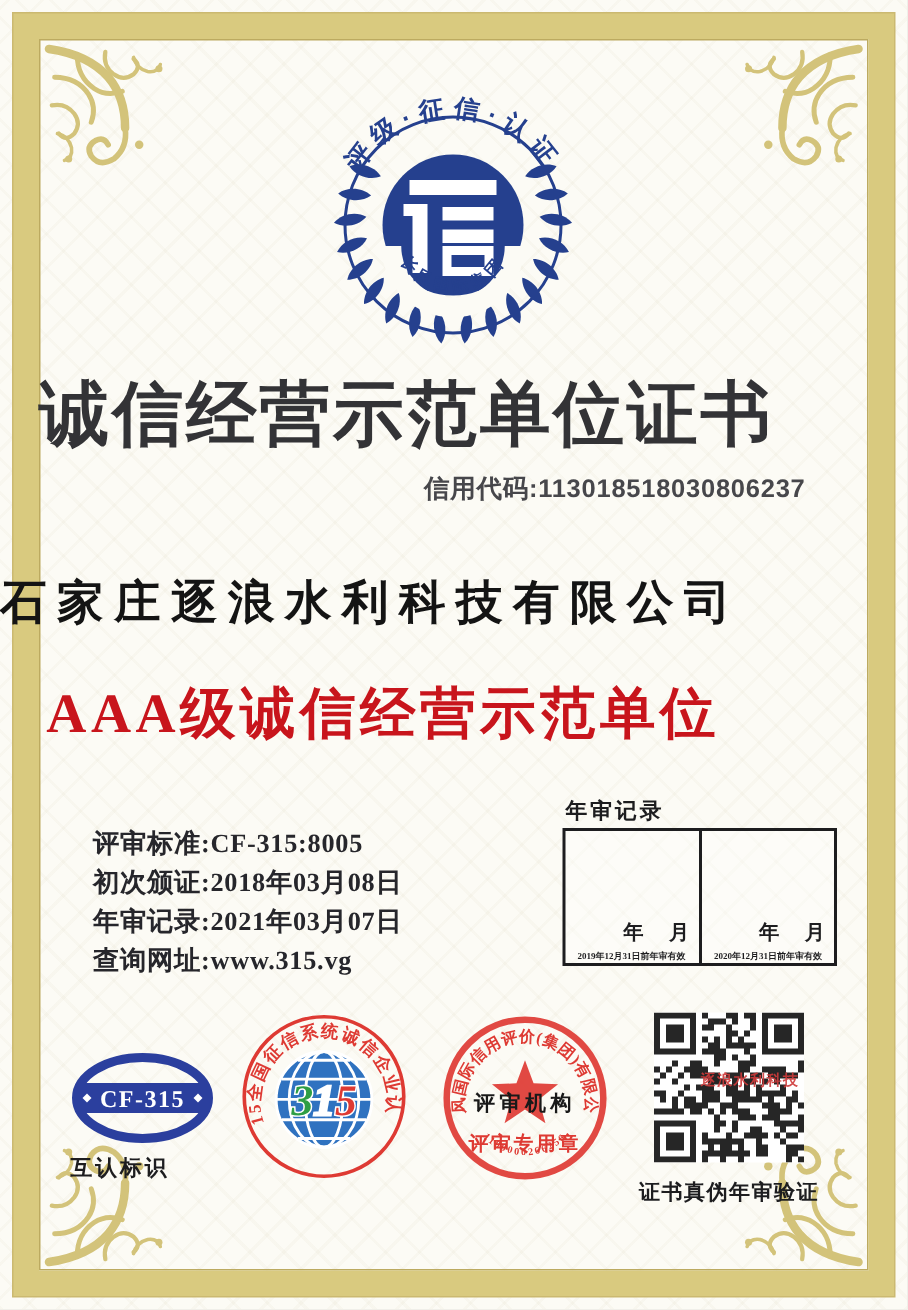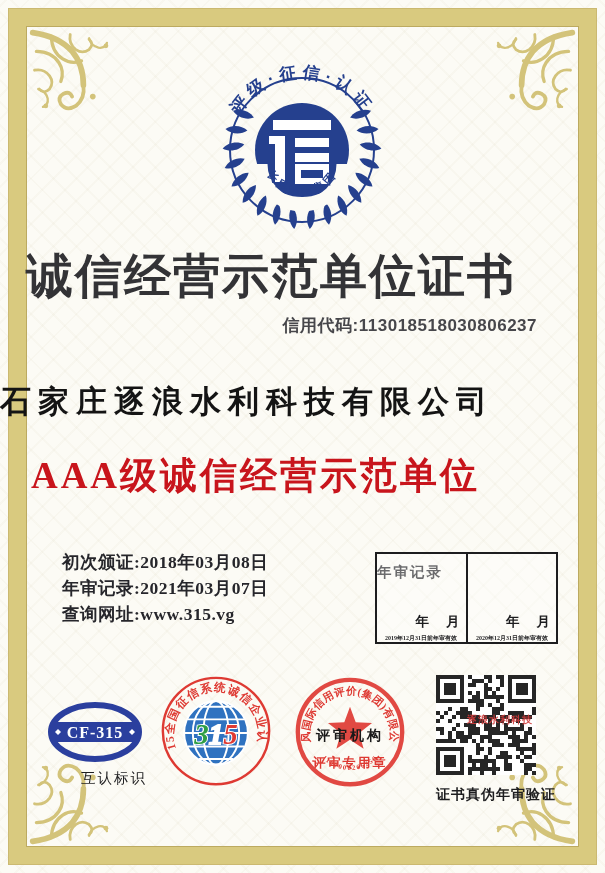--- a/index.html
+++ b/index.html
@@ -44,32 +44,32 @@
   }
   .award{
     left:0;top:451px;width:511px;text-align:center;
     font-size:37px;font-weight:900;letter-spacing:3px;color:#c8151c;
   }
   .details{left:62px;top:549px;}
   .details .line{
     height:26px;line-height:26px;font-size:17.5px;font-weight:700;
     color:#26262b;letter-spacing:0.5px;
   }
-  .ar-title{left:377px;top:531px;font-size:14.5px;font-weight:700;color:#1d1d1f;letter-spacing:2px;margin-top:32px;}
+  .ar-title{left:377px;top:531px;font-size:14.5px;font-weight:700;color:#1d1d1f;letter-spacing:2px;}
   .ar-table{left:375px;top:552px;width:183px;height:92px;border:2px solid #1d1d1f;display:flex;box-sizing:border-box;background:rgba(255,255,255,.35);}
   .ar-cell{position:relative;flex:1;}
   .ar-cell + .ar-cell{border-left:2px solid #1d1d1f;}
   .ar-ym{position:absolute;right:6px;bottom:11px;font-size:13.5px;font-weight:700;color:#1d1d1f;}
   .ar-ym span{margin-left:17px;}
   .ar-note{position:absolute;left:0;bottom:0;width:166%;text-align:center;font-size:10px;font-weight:700;color:#1d1d1f;transform:scale(0.60);transform-origin:0 100%;white-space:nowrap;}
-  .cf-caption{left:47px;top:769px;width:100px;text-align:right;font-size:14.5px;font-weight:400;color:#1d1d1f;letter-spacing:2px;}
+  .cf-caption{left:47px;top:769px;width:100px;text-align:left;font-size:14.5px;font-weight:700;color:#1d1d1f;letter-spacing:2px;}
   .org-text{left:290px;top:727px;width:120px;text-align:center;font-size:14px;font-weight:700;color:#191919;letter-spacing:3px;z-index:5;}
   .qr-wrap{left:436px;top:675px;width:100px;height:100px;background:#fff;}
   .qr-overlay{left:441px;top:713px;width:92px;text-align:right;font-size:10px;font-weight:700;color:#cf3a3a;letter-spacing:1px;z-index:5;opacity:.9;}
-  .qr-caption{left:424px;top:786px;width:124px;text-align:center;font-size:14px;font-weight:700;color:#1d1d1f;letter-spacing:1px;margin-left:10px;}
+  .qr-caption{left:424px;top:786px;width:124px;text-align:center;font-size:14px;font-weight:700;color:#1d1d1f;letter-spacing:1px;}
 </style>
 </head>
 <body>
 
 <div class="cert">
   <div class="texture"></div>
   <div class="frame"></div>
 
   <svg class="fl tl" viewBox="0 0 100 100">
     <g fill="none" stroke="#d3c37a" stroke-linecap="round">
@@ -184,20 +184,21 @@
       <textPath href="#arcBandText" startOffset="50%" text-anchor="middle">长风国际集团</textPath>
     </text>
   </svg>
 
   <div class="abs title">诚信经营示范单位证书</div>
   <div class="abs credit">信用代码:113018518030806237</div>
   <div class="abs company">石家庄逐浪水利科技有限公司</div>
   <div class="abs award">AAA级诚信经营示范单位</div>
 
   <div class="abs details">
+    <div class="line">评审标准:CF-315:8005</div>
     <div class="line">初次颁证:2018年03月08日</div>
     <div class="line">年审记录:2021年03月07日</div>
     <div class="line">查询网址:www.315.vg</div>
   </div>
 
   <div class="abs ar-title">年审记录</div>
   <div class="abs ar-table">
     <div class="ar-cell">
       <div class="ar-ym"><span style="margin-left:0">年</span><span>月</span></div>
       <div class="ar-note">2019年12月31日前年审有效</div>

